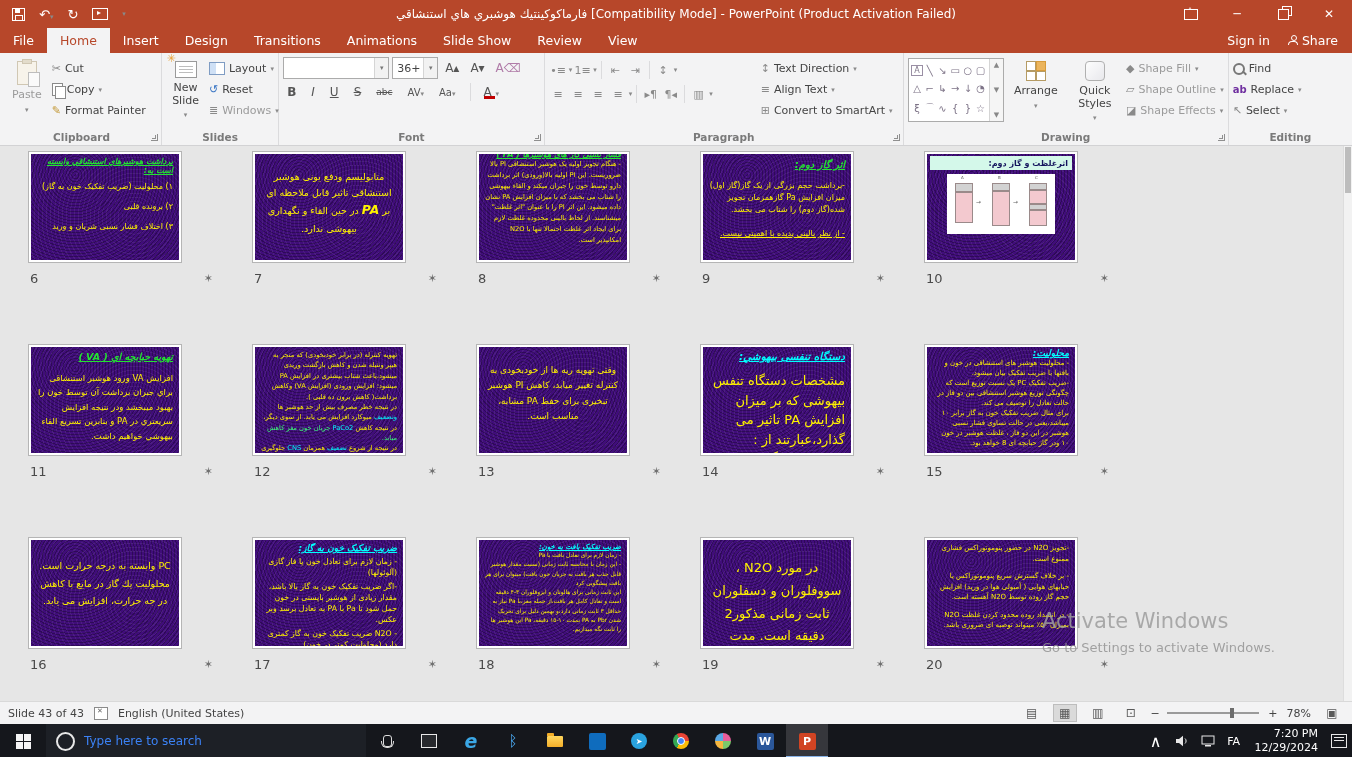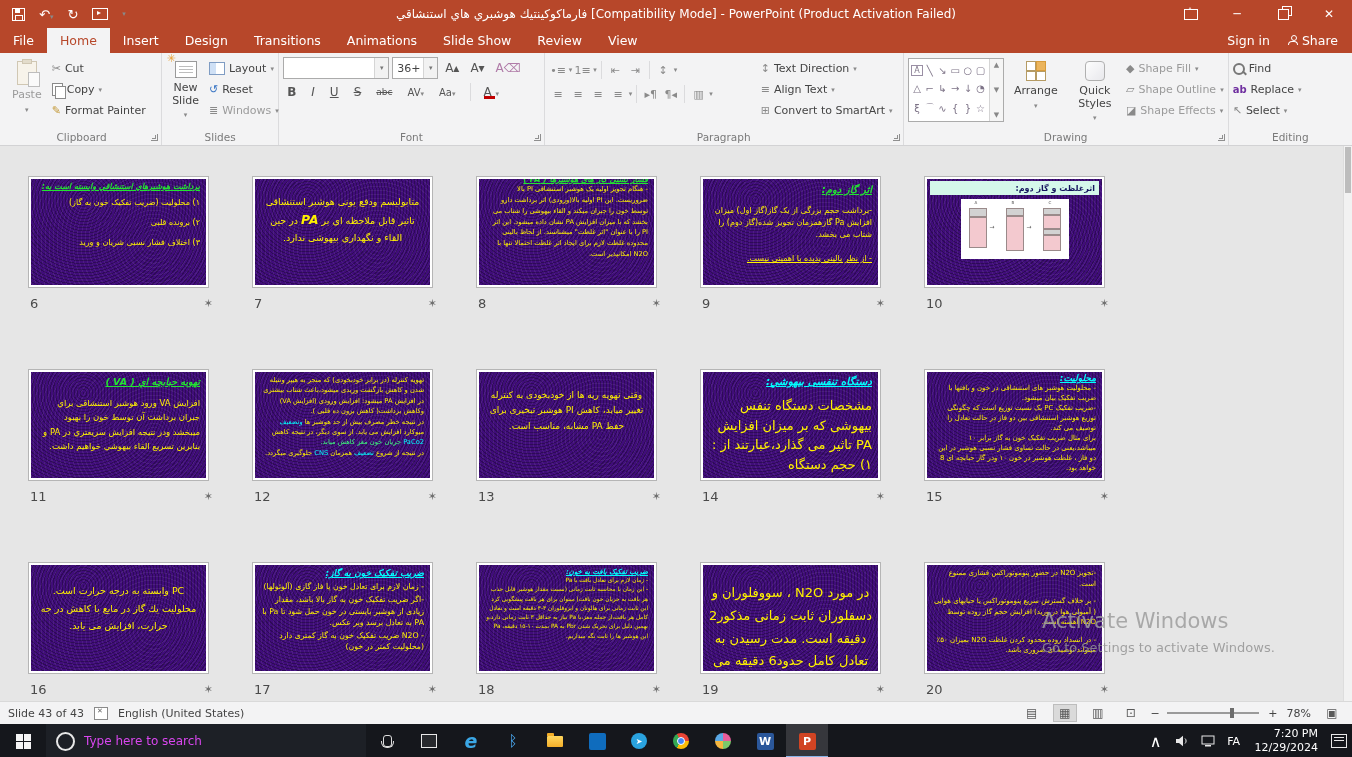--- a/index.html
+++ b/index.html
@@ -30,21 +30,21 @@
   .bulb{width:9px;height:9px;border-radius:50%;background:#F2C811;display:inline-block;position:relative;}
   .bulb::after{content:"";position:absolute;left:3px;bottom:-3px;width:3px;height:3px;background:#e6e6e6;}
   .mright{margin-left:auto;display:flex;align-items:center;gap:18px;padding-right:14px;}
   .person{width:10px;height:10px;display:inline-block;position:relative;}
   .person::before{content:"";position:absolute;top:0;left:3px;width:4px;height:4px;border-radius:50%;border:1px solid #fff;}
   .person::after{content:"";position:absolute;bottom:0;left:0;width:8px;height:3px;border:1px solid #fff;border-bottom:none;border-radius:4px 4px 0 0;}
   
   #ribbon{height:92px;background:#F3F3F4;border-bottom:1px solid #D2D2D4;display:flex;padding-left:2px;}
   .rgroup{display:flex;flex-direction:column;border-right:1px solid #DBDBDD;position:relative;padding:3px 4px 0 4px;}
   .rg-body{flex:1;display:flex;align-items:flex-start;gap:4px;}
-  .rg-label{height:16px;font-size:10.5px;color:#7A7A7A;display:flex;align-items:center;justify-content:center;}
+  .rg-label{height:16px;font-size:10.5px;color:#7A7A7A;display:flex;align-items:center;justify-content:center;font-weight:bold;}
   .dlg{position:absolute;right:3px;bottom:4px;width:6px;height:6px;border-right:1px solid #8f8f8f;border-bottom:1px solid #8f8f8f;}
   .dlg::after{content:"";position:absolute;right:1px;bottom:1px;width:3px;height:3px;border-right:1px solid #8f8f8f;border-bottom:1px solid #8f8f8f;transform:rotate(0);}
   .bigbtn{display:flex;flex-direction:column;align-items:center;justify-content:flex-start;font-size:11px;color:#444;padding:5px 6px 2px;gap:4px;line-height:1.15;text-align:center;}
   .bigbtn.disabled{color:#9B9B9B;}
   .smallcol{display:flex;flex-direction:column;justify-content:flex-start;padding-top:2px;}
   .srow{display:flex;align-items:center;gap:4px;height:21px;font-size:11px;color:#444;white-space:nowrap;}
   .srow .gi{color:#8a8a8a;font-size:11px;}
   .drop{font-size:7px;color:#8a8a8a;}
   .ic-paste{width:18px;height:22px;background:#FBF4E4;border:1px solid #b9ab88;position:relative;opacity:.6;}
   .ic-paste::before{content:"";position:absolute;top:-3px;left:4px;width:8px;height:3px;background:#d9cdb0;border:1px solid #b9ab88;}
@@ -71,21 +71,21 @@
   .ic-arrange i{border:1px solid #b59b64;background:#fff;}
   .ic-arrange i:nth-child(2){background:#EBB45C;border-color:#d79b3a;}
   .ic-qstyle{width:18px;height:18px;border:1px solid #b0b0b0;border-radius:4px;background:linear-gradient(135deg,#fdfdfd,#e8e8ec);}
   .ed-ic-find{width:8px;height:8px;border:2px solid #777;border-radius:50%;position:relative;display:inline-block;}
   .ed-ic-find::after{content:"";position:absolute;left:7px;top:7px;width:5px;height:2px;background:#777;transform:rotate(45deg);}
   .rep{color:#7030A0;font-size:10px;font-weight:bold;}
   .disabledtxt{color:#9B9B9B !important;}
   
   #sorter{height:555px;background:#E6E6E6;position:relative;}
   .slide-cell{position:absolute;width:187px;}
-  .slide-card{width:181px;height:112px;background:#fff;border:1px solid #b5b5b5;padding:2px;box-sizing:border-box;margin-top:25px;}
+  .slide-card{width:154px;height:112px;background:#fff;border:1px solid #b5b5b5;padding:2px;box-sizing:border-box;}
   .slide-content{width:100%;height:100%;overflow:hidden;box-sizing:border-box;padding:3px 6px;text-align:right;direction:rtl;
      background-color:#400d7a;
      background-image:repeating-radial-gradient(circle at 30% 20%,rgba(0,0,0,.28) 0 1px,transparent 1px 3px),
                       repeating-radial-gradient(circle at 70% 60%,rgba(255,255,255,.07) 0 1px,transparent 1px 4px);}
   .blk{color:#FFF200;}
   .title{font-weight:bold;font-style:italic;text-decoration:underline;}
   .title.green{color:#23E431;}
   .title.cyan{color:#00FFFF;}
   .title.clip{margin-top:-7px;}
   .und{text-decoration:underline;}
@@ -143,21 +143,21 @@
   .viewbtn.active{background:#DADADA;border:1px solid #bdbdbd;box-sizing:border-box;}
   .ztrack{width:92px;height:2px;background:#9a9a9a;position:relative;}
   .zthumb{position:absolute;left:68%;top:-4px;width:4px;height:10px;background:#6d6d6d;}
   
   #taskbar{height:34px;background:#15171C;display:flex;align-items:stretch;color:#fff;}
   .tb-btn{display:flex;align-items:center;justify-content:center;width:46px;}
   .winlogo{display:grid;grid-template-columns:7px 7px;grid-template-rows:7px 7px;gap:1px;}
   .winlogo i{background:#f5f5f5;}
   #tb-search{display:flex;align-items:center;gap:9px;width:300px;background:#1d2026;padding:0 10px;}
   .cortana{width:15px;height:15px;border:2px solid #e8e8e8;border-radius:50%;}
-  #tb-search .ph{color:#d946ef;font-size:12px;}
+  #tb-search .ph{color:#3b82f6;font-size:12px;}
   .tb-ic{width:42px;display:flex;align-items:center;justify-content:center;position:relative;}
   .tb-ic.active{background:rgba(255,255,255,.14);box-shadow:inset 0 -2px 0 #8ab4e8;}
   .ic-mic{width:7px;height:10px;border:1px solid #ddd;border-radius:3px;position:relative;}
   .ic-mic::after{content:"";position:absolute;left:-3px;top:5px;width:11px;height:6px;border:1px solid #ddd;border-top:none;border-radius:0 0 6px 6px;}
   .ic-taskview{width:14px;height:12px;border:1px solid #e8e8e8;position:relative;background:rgba(255,255,255,.08);}
   .sq{width:17px;height:17px;border-radius:2px;display:flex;align-items:center;justify-content:center;font-size:11px;font-weight:bold;color:#fff;}
   .edge-e{font-size:19px;font-weight:bold;color:#3ba7e5;font-style:italic;}
   .bt{color:#4db2ff;font-size:15px;}
   .ic-folder{width:16px;height:11px;background:linear-gradient(#ffd75e,#f3ae29);border-radius:1px;position:relative;}
   .ic-folder::before{content:"";position:absolute;top:-3px;left:0;width:7px;height:3px;background:#f3ae29;border-radius:1px 1px 0 0;}

